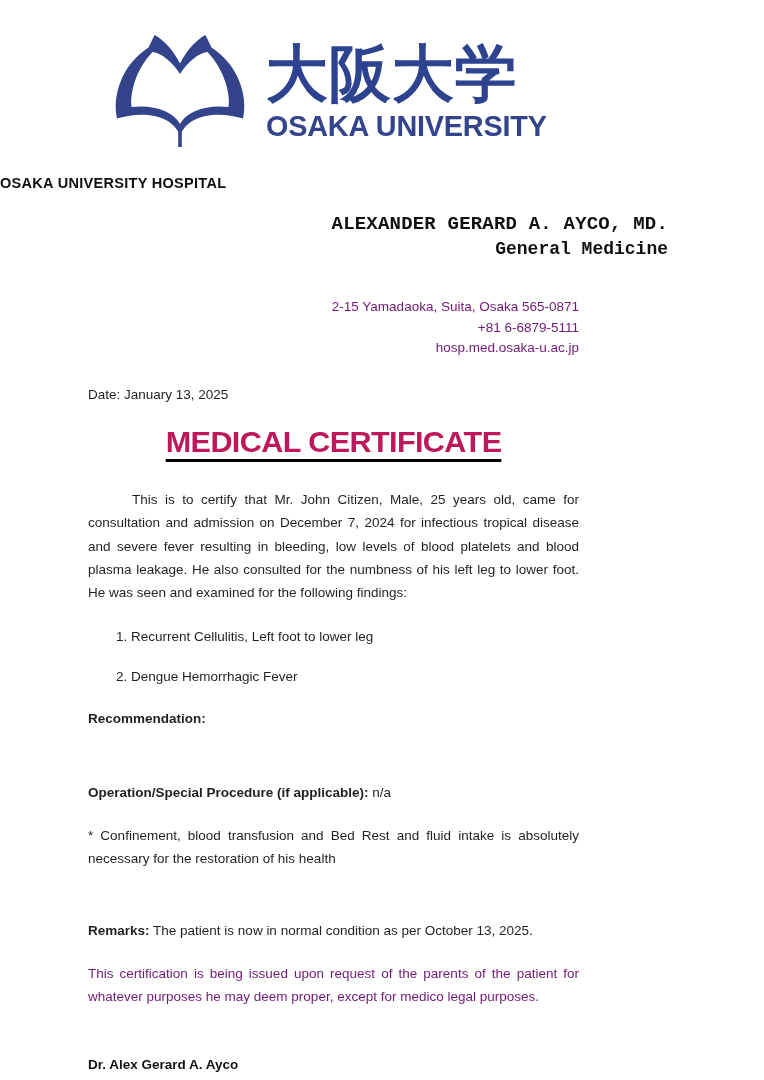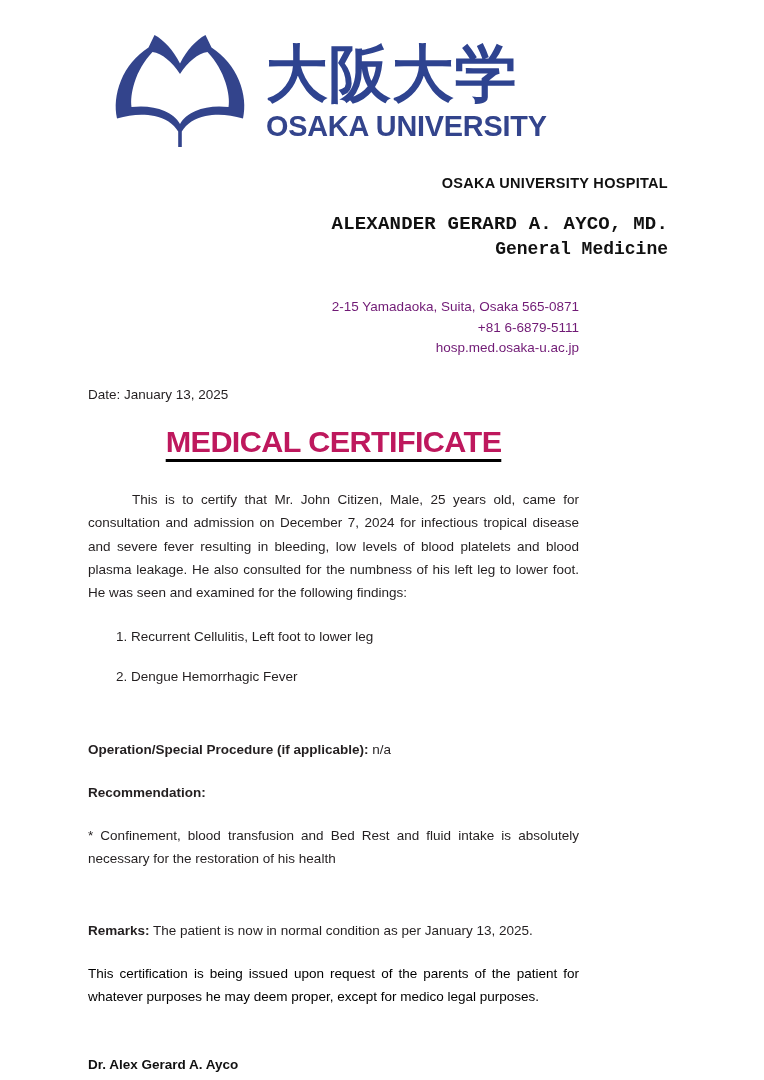--- a/index.html
+++ b/index.html
@@ -64,28 +64,27 @@
     letter-spacing: -0.2px;
     color: #33448c;
     transform: scaleX(0.96);
     transform-origin: left center;
     margin-top: 4px;
     white-space: nowrap;
   }
 
   
   .hospital-name {
-    text-align: right;
+    text-align: left;
     font-family: "Liberation Sans", sans-serif;
     font-size: 14.5px;
     font-weight: 700;
     letter-spacing: 0.3px;
     margin-top: 23px;
     color: #111111;
-    padding-left: 24px;
   }
   .doctor-block {
     text-align: right;
     font-family: Liberation Mono, monospace;
     color: #111111;
     margin-top: 22px;
     margin-left: 40px;
   }
   .doctor-name {
     font-size: 19px;
@@ -186,21 +185,21 @@
     line-height: 1.6;
     color: #231f20;
   }
   .remarks-line .lbl { font-weight: 700; }
 
   .closing-para {
     margin-top: 20px;
     font-size: 13.5px;
     line-height: 1.72;
     text-align: justify;
-    color: #000000;
+    color: #701a75;
   }
 
   .signature {
     margin-top: 46px;
     text-align: left;
     font-size: 13.5px;
     font-weight: 700;
     line-height: 1.58;
     color: #111111;
   }
@@ -265,34 +264,34 @@
 
     <div class="cert-title">
       <span>MEDICAL CERTIFICATE</span>
     </div>
 
     <div class="body-para indent">This is to certify that Mr. John Citizen, Male, 25 years old, came for consultation and admission on December 7, 2024 for infectious tropical disease and severe fever resulting in bleeding, low levels of blood platelets and blood plasma leakage. He also consulted for the numbness of his left leg to lower foot.  He was seen and examined for the following findings:</div>
 
     <div class="finding first">1. Recurrent Cellulitis, Left foot to lower leg</div>
     <div class="finding">2. Dengue Hemorrhagic Fever</div>
 
+    <div class="field-line rec-line">
+      <span class="lbl">Recommendation:</span>
+    </div>
+
     <div class="field-line op-line">
       <span class="lbl">Operation/Special Procedure (if applicable):</span>
       <span>n/a</span>
     </div>
 
-    <div class="field-line rec-line">
-      <span class="lbl">Recommendation:</span>
-    </div>
-
     <div class="rec-body">* Confinement, blood transfusion and Bed Rest and fluid intake is absolutely necessary for the restoration of his health</div>
 
     <div class="remarks-line">
       <span class="lbl">Remarks:</span>
-      <span>The patient is now in normal condition as per January 13, 2025.</span>
+      <span>The patient is now in normal condition as per October 13, 2025.</span>
     </div>
 
     <div class="closing-para">This certification is being issued upon request of the parents of the patient for whatever purposes he may deem proper, except for medico legal purposes.</div>
 
     <div class="signature">
       <div>Dr. Alex Gerard A. Ayco</div>
       <div>General Medicine</div>
     </div>
 
   </div>

